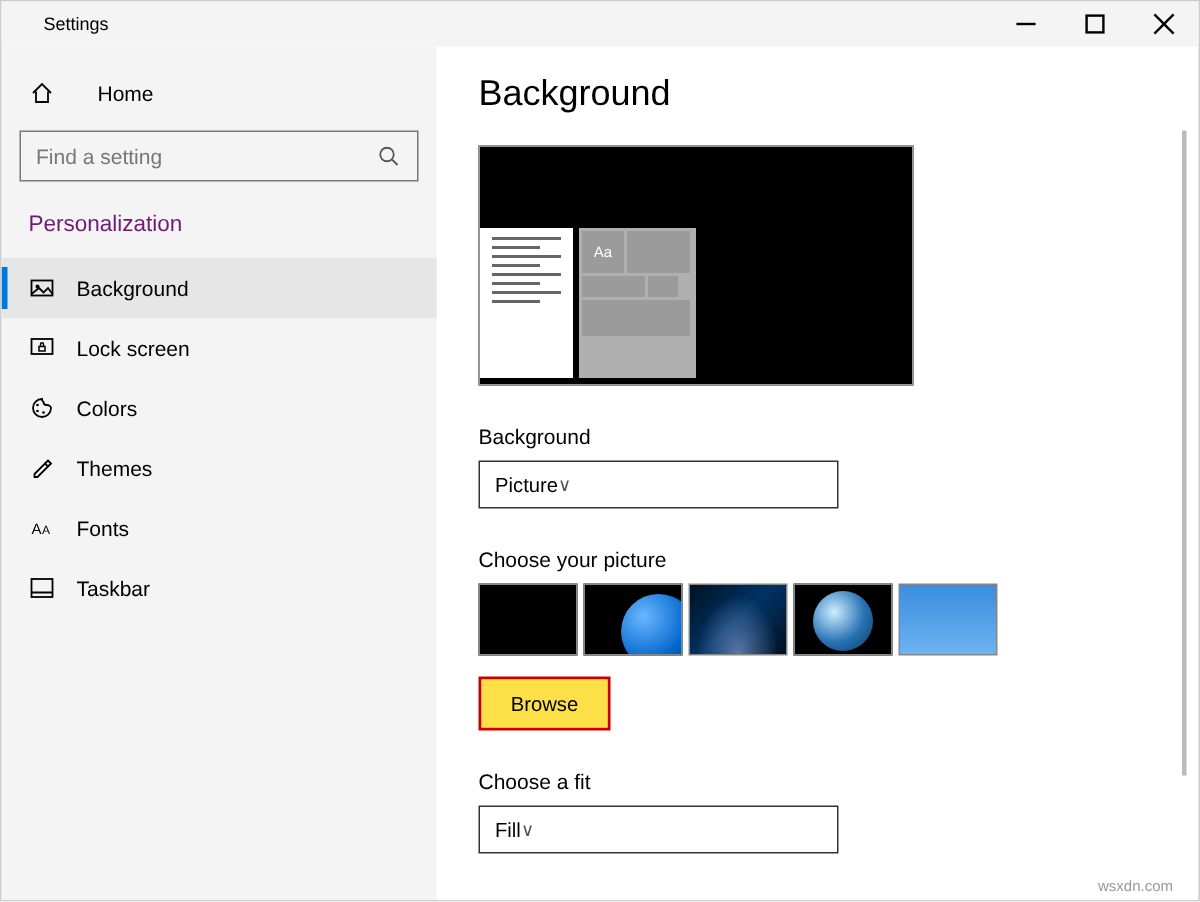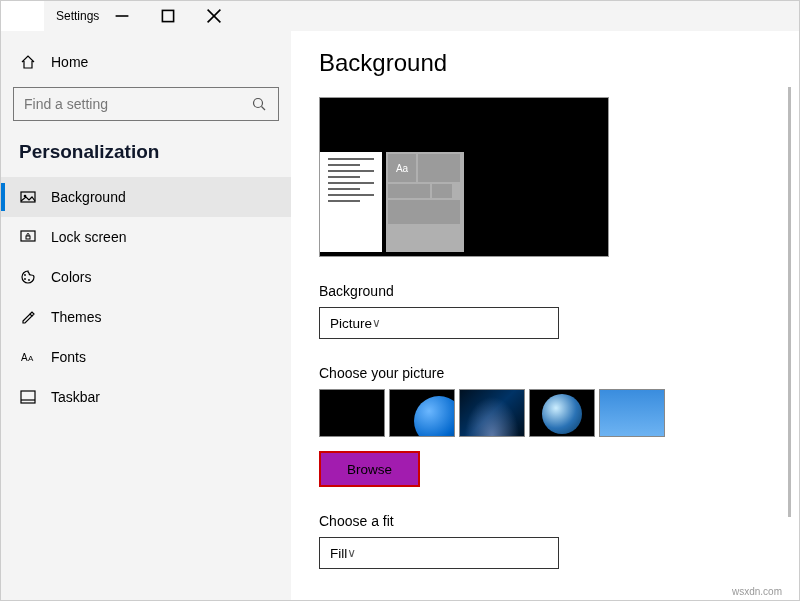--- a/index.html
+++ b/index.html
@@ -1,28 +1,28 @@
 <!DOCTYPE html>
 <html><head>
 <meta charset="utf-8">
 <style>
 * { box-sizing: border-box; margin: 0; padding: 0; font-family: "Segoe UI", Arial, sans-serif; }
 body { background: #fff; width: 800px; height: 601px; overflow: hidden; position: relative; }
 .window { width: 800px; height: 601px; border: 1px solid #ccc; display: flex; flex-direction: column; }
-.titlebar { height: 30px; display: flex; align-items: center; justify-content: flex-start; padding-left: 12px; background: #f4f4f4; margin-left: 43px; }
+.titlebar { height: 30px; display: flex; align-items: center; justify-content: space-between; padding-left: 28px; background: #f4f4f4; }
 .titlebar .title { font-size: 12px; color: #000; }
 .win-controls { display: flex; }
 .win-btn { width: 46px; height: 30px; display: flex; align-items: center; justify-content: center; font-size: 10px; color: #000; }
 .body { flex: 1; display: flex; overflow: hidden; }
 .sidebar { width: 290px; background: #f4f4f4; padding-top: 12px; display: flex; flex-direction: column; }
-.home-row { display: flex; align-items: center; gap: 14px; padding: 10px 18px 12px 18px; font-size: 14px; color: #000; }
+.home-row { display: flex; align-items: center; gap: 28px; padding: 10px 18px 12px 18px; font-size: 14px; color: #000; }
 .search-row { margin: 4px 12px 14px 12px; }
 .search { display: flex; align-items: center; justify-content: space-between; border: 1px solid #777; height: 34px; padding: 0 10px; font-size: 14px; color: #666; }
 .search span.ph { color: #777; }
-.section { font-weight: 700; font-size: 19px; padding: 6px 18px 14px 18px; color: #0f172a; }
+.section { font-weight: 400; font-size: 15px; padding: 6px 18px 14px 18px; color: #701a75; }
 .nav-item { display: flex; align-items: center; gap: 14px; padding: 11px 18px; font-size: 14px; color: #000; position: relative; }
 .nav-item.active { background: #e6e6e6; }
 .nav-item.active::before { content:""; position:absolute; left:0; top:6px; bottom:6px; width:4px; background:#0078d7; }
 .icon { width: 18px; height: 18px; display:inline-flex; align-items:center; justify-content:center; }
 .main { flex:1; position: relative; padding: 18px 28px 0 28px; overflow: hidden; }
 .scrollbar { position:absolute; right:8px; top:56px; width:3px; height:430px; background:#bbb; }
 .page-title { font-size: 24px; font-weight: 400; margin-bottom: 20px; }
 .preview { width: 290px; height: 160px; border: 1px solid #999; background: #000; position: relative; overflow: hidden; }
 .preview .win1, .preview .win2 { position:absolute; background:#fff; }
 .preview .win1 { left:0; top:54px; width:62px; height:100px; padding:6px 8px; }
@@ -34,21 +34,21 @@
 .dropdown { width: 240px; height: 32px; border: 1px solid #333; display:flex; align-items:center; justify-content:flex-start; padding:0 10px; font-size:13.5px; }
 .thumbs { display:flex; gap:4px; margin-top: 2px; }
 .thumb { width: 66px; height: 48px; background:#000; border:1px solid #888; position:relative; overflow:hidden; }
 .thumb.earth::after{content:"";position:absolute;right:-10px;bottom:-10px;width:50px;height:50px;border-radius:50%;background:radial-gradient(circle at 30% 30%,#6bb7ff,#0066cc 60%,#003366);}
 .thumb.star{background:linear-gradient(135deg,#001122,#003366,#001122);}
 .thumb.star::after{content:"";position:absolute;inset:0;background:radial-gradient(ellipse at 50% 100%,rgba(180,200,255,.5),transparent 60%);}
 .thumb.globe{background:#000;}
 .thumb.globe::after{content:"";position:absolute;left:12px;top:4px;width:40px;height:40px;border-radius:50%;background:radial-gradient(circle at 35% 35%,#cceeff,#2a72b5 55%,#083a63);}
 .thumb.sky{background:linear-gradient(180deg,#3a8dde,#6db3f2);}
 .browse { border:2px solid #cc0000; display:inline-block; margin-top:14px; }
-.browse-inner { background:#a21caf; width:97px; height:32px; display:flex; align-items:center; justify-content:center; font-size:13.5px; }
+.browse-inner { background:#fde047; width:84px; height:32px; display:flex; align-items:center; justify-content:center; font-size:13.5px; }
 .watermark { position:absolute; right:18px; bottom:4px; font-size:10px; color:#999; }
 svg { width:16px; height:16px; }
 .chev { font-size:12px; color:#555; }
 </style>
 </head>
 <body>
 
 <div class="window">
   <div class="titlebar">
     <span class="title">Settings</span>

